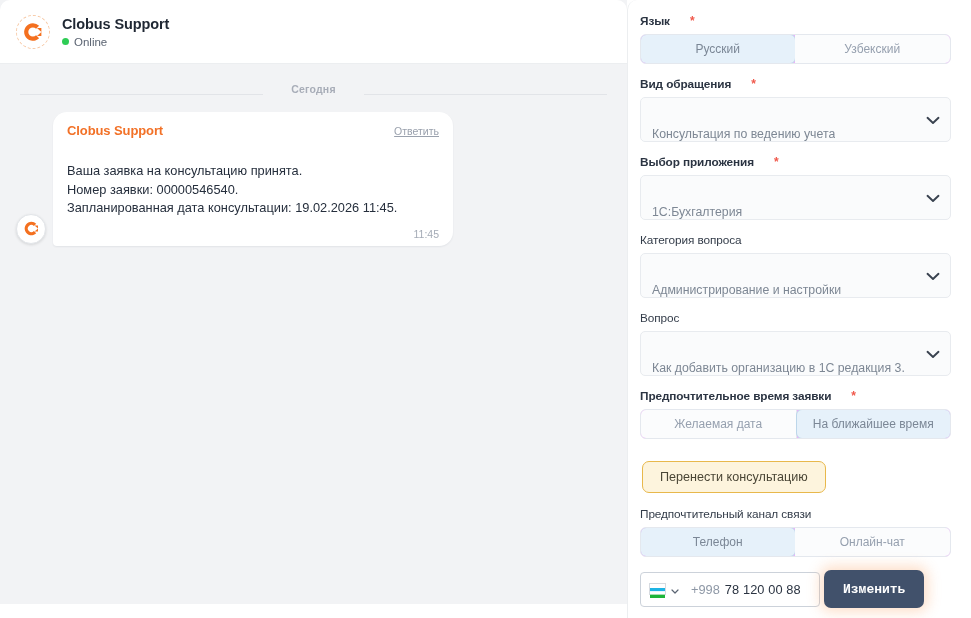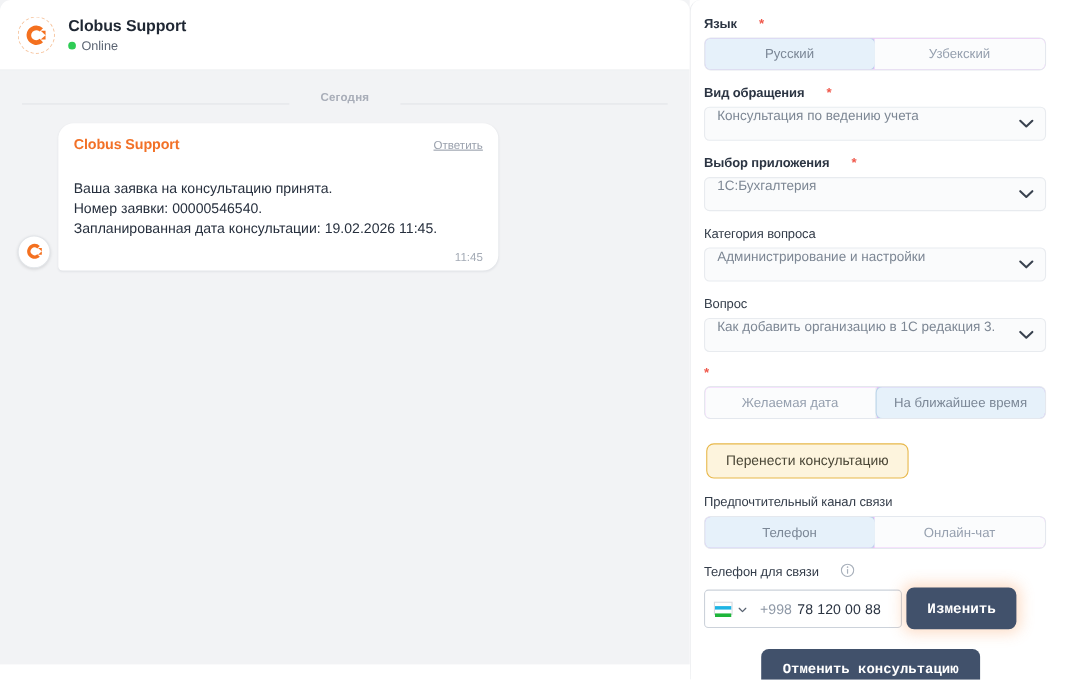--- a/index.html
+++ b/index.html
@@ -202,26 +202,26 @@
     background: #e6f1fa;
     color: #7b8796;
     border: 1px solid #bcd6ea;
     border-radius: 6px;
     margin: -1px;
   }
 
   .select-box {
     position: relative;
     width: 100%;
-    height: 31px;
+    height: 45px;
     background: #fafbfc;
     border: 1px solid #e8ebef;
     border-radius: 5px;
     display: flex;
-    align-items: flex-start;
+    align-items: flex-end;
     padding: 0 30px 0 11px;
     margin-bottom: 13px;
     cursor: pointer;
   }
   .select-value {
     font-size: 12.3px;
     color: #7d8794;
     white-space: nowrap;
     overflow: hidden;
     text-overflow: clip;
@@ -430,20 +430,21 @@
           <svg width="14" height="9" viewBox="0 0 14 9">
               <path d="M1.5 1.8 L7 7 L12.5 1.8" stroke="#39424f" stroke-width="1.9" fill="none" stroke-linecap="round" stroke-linejoin="round"></path>
             </svg>
         </span>
       </div>
     </div>
 
     
     <div class="field">
       <div class="field-label">
+        <span>Предпочтительное время заявки</span>
         <span class="req">*</span>
       </div>
       <div class="segmented">
         <div class="seg">Желаемая дата</div>
         <div class="seg active">На ближайшее время</div>
       </div>
     </div>
 
     
     <div class="reschedule-btn">Перенести консультацию</div>
@@ -454,30 +455,20 @@
         <span>Предпочтительный канал связи</span>
       </div>
       <div class="segmented">
         <div class="seg active">Телефон</div>
         <div class="seg">Онлайн-чат</div>
       </div>
     </div>
 
     
     <div class="field">
-      <div class="field-label normal">
-        <span>Телефон для связи</span>
-        <span class="info-icon">
-          <svg width="13" height="13" viewBox="0 0 13 13">
-            <circle cx="6.5" cy="6.5" r="5.6" fill="none" stroke="#a8b0bb" stroke-width="1"></circle>
-            <circle cx="6.5" cy="3.6" r="0.75" fill="#a8b0bb"></circle>
-            <rect x="5.95" y="5.3" width="1.1" height="4.3" rx="0.5" fill="#a8b0bb"></rect>
-          </svg>
-        </span>
-      </div>
       <div class="phone-row">
         <div class="phone-input">
           <div class="flag-wrap">
             <span class="flag">
               <svg width="15" height="10" viewBox="0 0 15 10">
                 <rect width="15" height="3.33" y="0" fill="#1eb4e4"></rect>
                 <rect width="15" height="3.34" y="3.33" fill="#ffffff"></rect>
                 <rect width="15" height="3.33" y="6.67" fill="#1eb53a"></rect>
               </svg>
             </span>

